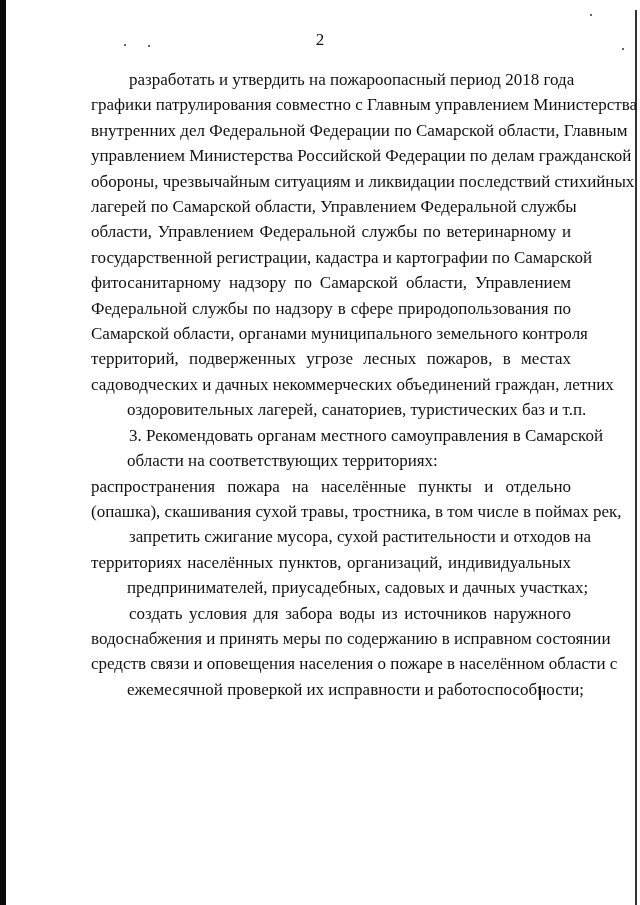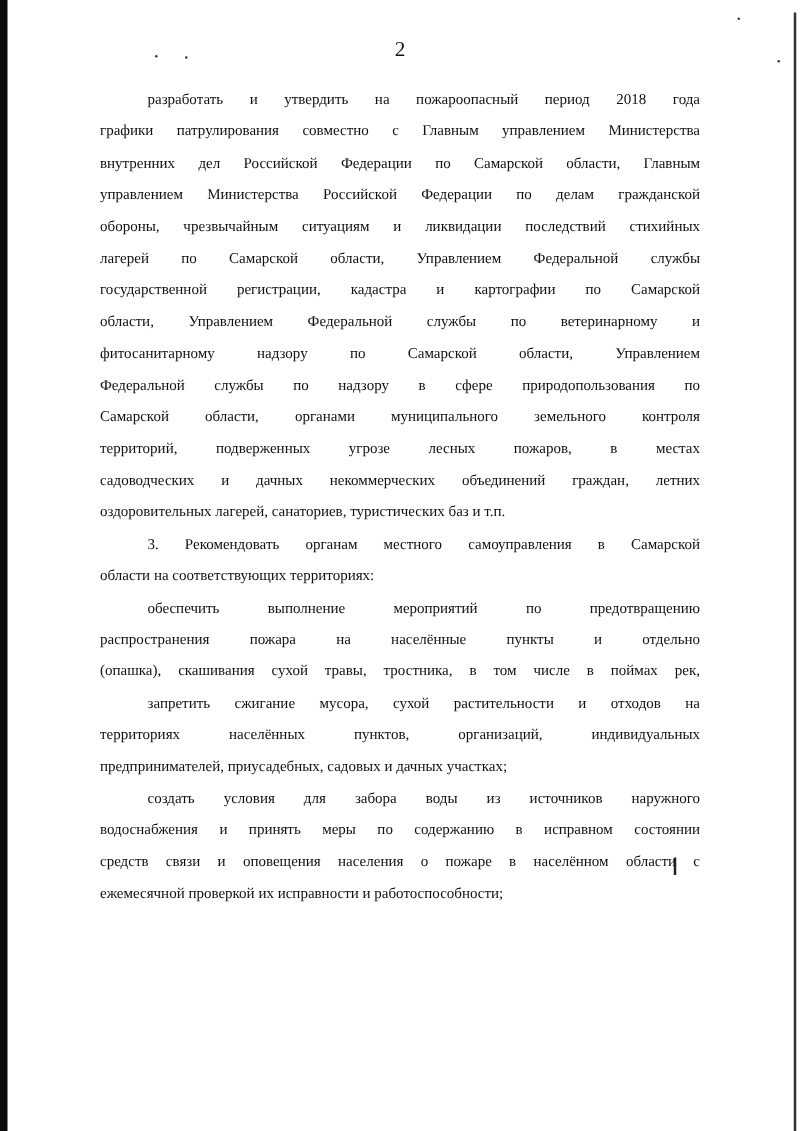--- a/index.html
+++ b/index.html
@@ -41,34 +41,35 @@
     .page-number {
       position: absolute;
       left: 0;
       width: 640px;
       top: 30px;
       text-align: center;
       font-size: 17px;
     }
     .body-text {
       position: absolute;
-      left: 80px;
+      left: 91px;
       top: 67px;
       width: 480px;
-      font-size: 12px;
+      font-size: 17px;
       line-height: 25.4px;
     }
     .line {
       display: block;
       text-align: justify;
       text-align-last: justify;
       white-space: nowrap;
     }
     .line.last {
       text-align-last: left;
+      margin-left: 36px;
     }
     .line.indent {
       padding-left: 38px;
     }
     .cursor-mark {
       position: absolute;
       left: 539px;
       top: 686px;
       width: 1.5px;
       height: 14px;
@@ -85,39 +86,38 @@
 <div class="speck" style="left:590px;top:14px;"></div>
 <div class="speck" style="left:622px;top:48px;"></div>
 <div class="cursor-mark"></div>
 
 <div class="page-number">2</div>
 
 <div class="body-text">
   <div>
       <span class="line indent">разработать и утвердить на пожароопасный период 2018 года</span>
       <span class="line">графики патрулирования совместно с Главным управлением Министерства</span>
-      <span class="line">внутренних дел Российской Федерации по Самарской области, Главным</span>
+      <span class="line">внутренних дел Федеральной Федерации по Самарской области, Главным</span>
       <span class="line">управлением Министерства Российской Федерации по делам гражданской</span>
       <span class="line">обороны, чрезвычайным ситуациям и ликвидации последствий стихийных</span>
       <span class="line">лагерей по Самарской области, Управлением Федеральной службы</span>
+      <span class="line">области, Управлением Федеральной службы по ветеринарному и</span>
       <span class="line">государственной регистрации, кадастра и картографии по Самарской</span>
-      <span class="line">области, Управлением Федеральной службы по ветеринарному и</span>
       <span class="line">фитосанитарному надзору по Самарской области, Управлением</span>
       <span class="line">Федеральной службы по надзору в сфере природопользования по</span>
       <span class="line">Самарской области, органами муниципального земельного контроля</span>
       <span class="line">территорий, подверженных угрозе лесных пожаров, в местах</span>
       <span class="line">садоводческих и дачных некоммерческих объединений граждан, летних</span>
       <span class="line last">оздоровительных лагерей, санаториев, туристических баз и т.п.</span>
     </div>
   <div>
       <span class="line indent">3. Рекомендовать органам местного самоуправления в Самарской</span>
       <span class="line last">области на соответствующих территориях:</span>
     </div>
   <div>
-      <span class="line indent">обеспечить выполнение мероприятий по предотвращению</span>
       <span class="line">распространения пожара на населённые пункты и отдельно</span>
       <span class="line">(опашка), скашивания сухой травы, тростника, в том числе в поймах рек,</span>
     </div>
   <div>
       <span class="line indent">запретить сжигание мусора, сухой растительности и отходов на</span>
       <span class="line">территориях населённых пунктов, организаций, индивидуальных</span>
       <span class="line last">предпринимателей, приусадебных, садовых и дачных участках;</span>
     </div>
   <div>
       <span class="line indent">создать условия для забора воды из источников наружного</span>

